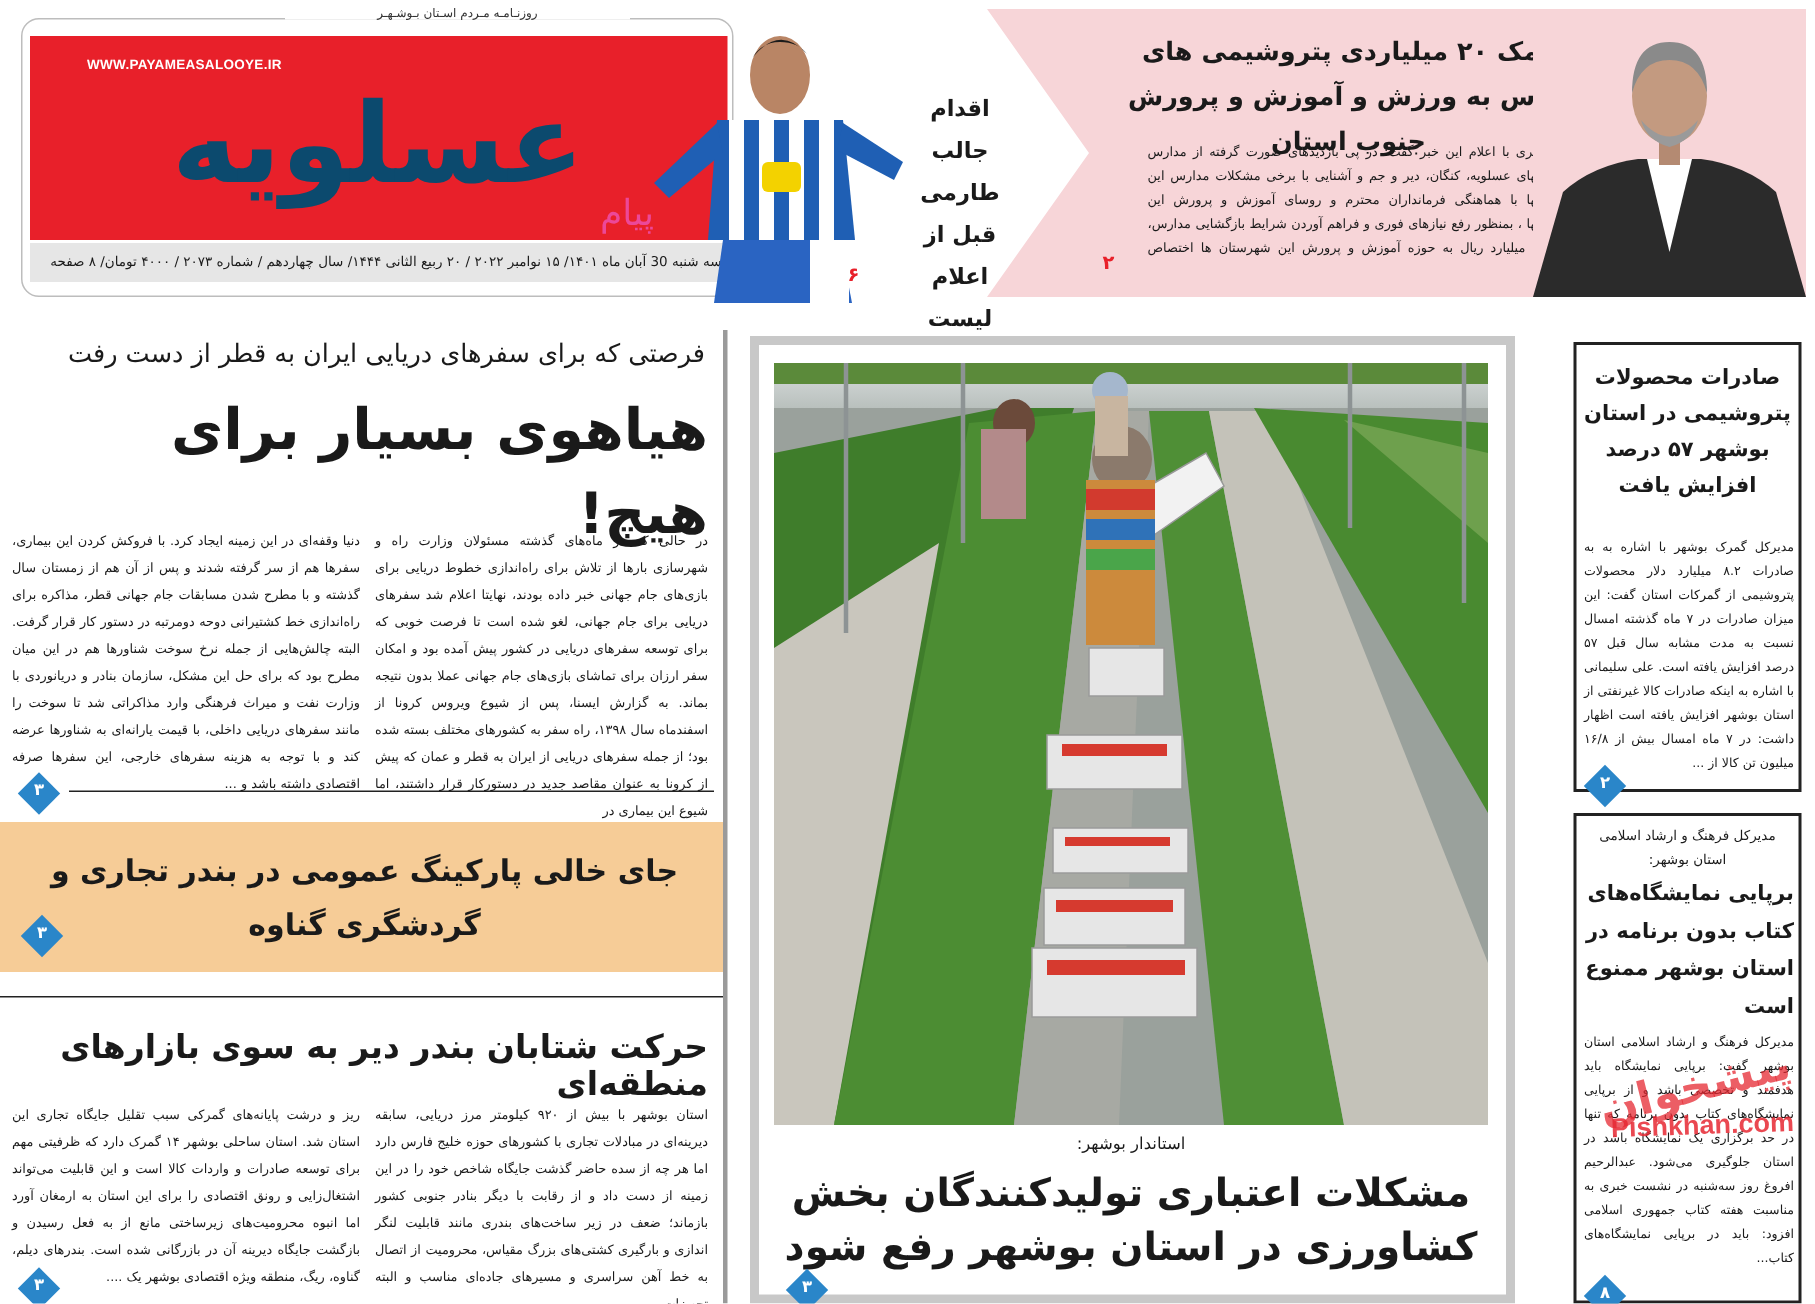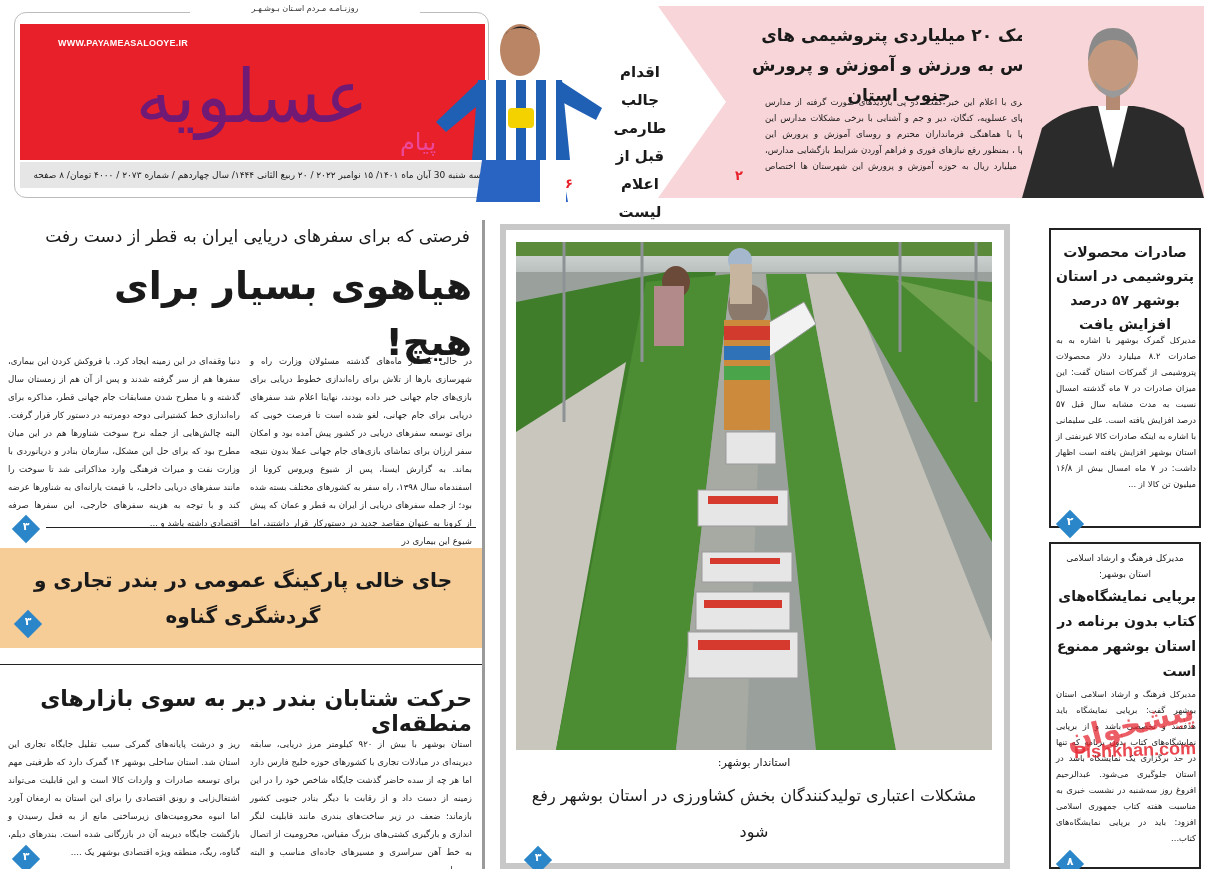--- a/index.html
+++ b/index.html
@@ -6,21 +6,21 @@
   body { width: 1210px; height: 869px; background: #ffffff; position: relative; overflow: hidden; font-family: "DejaVu Sans", sans-serif; color: #1a1a1a; }
   .abs { position: absolute; }
   .rtl { direction: rtl; text-align: right; }
   .center { text-align: center; }
 
   
   #tagline { left: 190px; top: 4px; width: 230px; font-size: 8px; color: #333; text-align: center; background:#fff; z-index:2; }
   #mast-frame { left: 14px; top: 12px; width: 475px; height: 186px; border: 1px solid #bdbdbd; border-radius: 12px; }
   #mast-red { left: 20px; top: 24px; width: 465px; height: 136px; background: #e8202a; }
   #mast-url { left: 58px; top: 38px; font-family: "Liberation Sans", sans-serif; font-weight: bold; font-size: 9px; color: #ffffff; letter-spacing: 0.2px; }
-  #mast-logo { left: 22px; top: 48px; width: 460px; height: 110px; color:#701a75; font-family: "DejaVu Sans", sans-serif; font-weight: normal; font-size: 74px; line-height: 96px; text-align: center; letter-spacing: -3px; direction: rtl; }
+  #mast-logo { left: 22px; top: 48px; width: 460px; height: 110px; color:#0c4a6e; font-family: "DejaVu Sans", sans-serif; font-weight: bold; font-size: 74px; line-height: 96px; text-align: center; letter-spacing: -3px; direction: rtl; }
   #mast-logo-sub { left: 400px; top: 128px; color:#ec4899; font-weight:normal; font-size: 24px; direction: rtl; }
   #mast-dateline { left: 20px; top: 162px; width: 465px; height: 26px; background: #e6e6e6; font-size: 9px; line-height: 26px; padding-right: 4px; }
 
   
   #player { left: 420px; top: 10px; width: 200px; height: 192px; }
   #player-teaser { left: 605px; top: 58px; width: 70px; font-weight: bold; font-size: 15px; line-height: 28px; }
   #player-page { left: 565px; top: 176px; color: #e8202a; font-weight: bold; font-size: 13px; }
 
   
   #pink-box { left: 658px; top: 6px; width: 546px; height: 192px; background: #f7d5d8; clip-path: polygon(0 0, 100% 0, 100% 100%, 0 100%, 68px 50%); }
@@ -47,28 +47,28 @@
   #sec3-title { left: 14px; top: 686px; width: 458px; font-weight: bold; font-size: 22px; }
   #sec3-col-right { left: 250px; top: 735px; width: 222px; }
   #sec3-col-left { left: 8px; top: 735px; width: 232px; }
   #sec3-page { left: 12px; top: 845px; }
 
   
   #center-frame { left: 500px; top: 224px; width: 510px; height: 645px; background: #c8c8c8; }
   #center-inner { left: 506px; top: 230px; width: 498px; height: 633px; background: #ffffff; }
   #center-photo { left: 516px; top: 242px; width: 476px; height: 508px; overflow: hidden; }
   #center-kicker { left: 516px; top: 756px; width: 476px; font-size: 11px; text-align: center; }
-  #center-title { left: 516px; top: 778px; width: 476px; font-weight: normal; font-size: 16px; line-height: 36px; text-align: center; }
+  #center-title { left: 516px; top: 778px; width: 476px; font-weight: bold; font-size: 26px; line-height: 36px; text-align: center; }
   #center-page { left: 524px; top: 846px; }
 
   
   .side-box { border: 2px solid #222; background: #fff; }
   #side1 { left: 1049px; top: 228px; width: 152px; height: 300px; }
   #side1-title { left: 1054px; top: 240px; width: 142px; font-weight: bold; font-size: 14px; line-height: 24px; text-align: center; }
-  #side1-body { left: 1056px; top: 332px; width: 140px; font-size: 8.4px; line-height: 16px; text-align: justify; }
+  #side1-body { left: 1056px; top: 356px; width: 140px; font-size: 8.4px; line-height: 16px; text-align: justify; }
   #side1-page { left: 1056px; top: 510px; }
   #side2 { left: 1049px; top: 542px; width: 152px; height: 327px; }
   #side2-kicker { left: 1054px; top: 550px; width: 142px; font-size: 9px; line-height: 16px; text-align: center; }
   #side2-title { left: 1054px; top: 584px; width: 142px; font-weight: bold; font-size: 14px; line-height: 25px; }
   #side2-body { left: 1056px; top: 686px; width: 140px; font-size: 8.4px; line-height: 16px; text-align: justify; }
   #side2-page { left: 1056px; top: 850px; }
   #watermark { left: 1065px; top: 740px; width: 140px; color: rgba(230,40,50,0.85); font-family: "Liberation Sans", sans-serif; font-weight: bold; font-size: 18px; text-align: center; transform: rotate(-2deg); }
   #watermark-fa { left: 1075px; top: 706px; width: 120px; color: rgba(230,40,50,0.75); font-size: 30px; font-weight: bold; text-align:center; transform: rotate(-14deg); }
 
   

